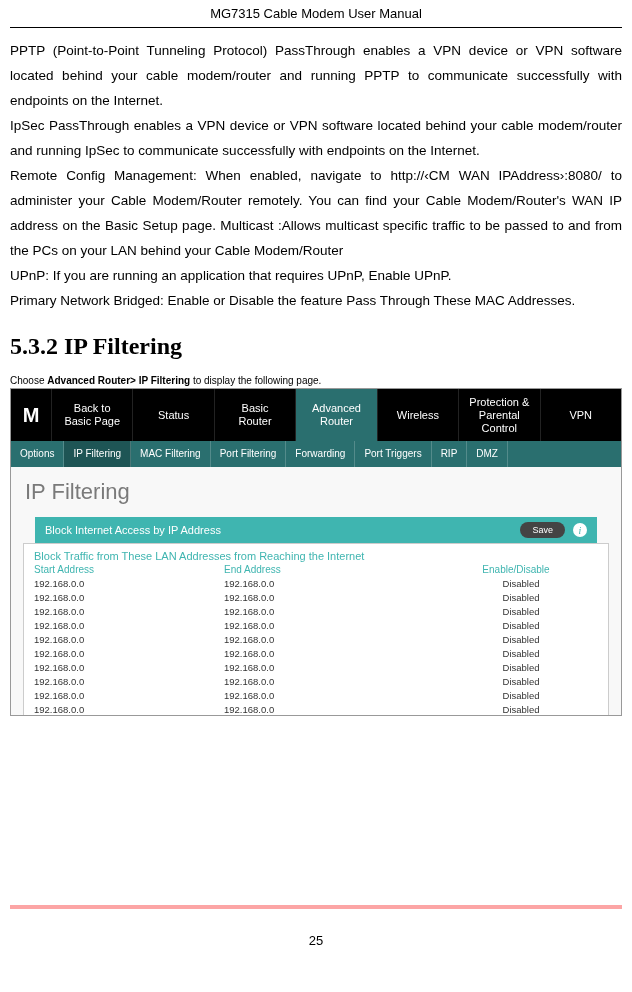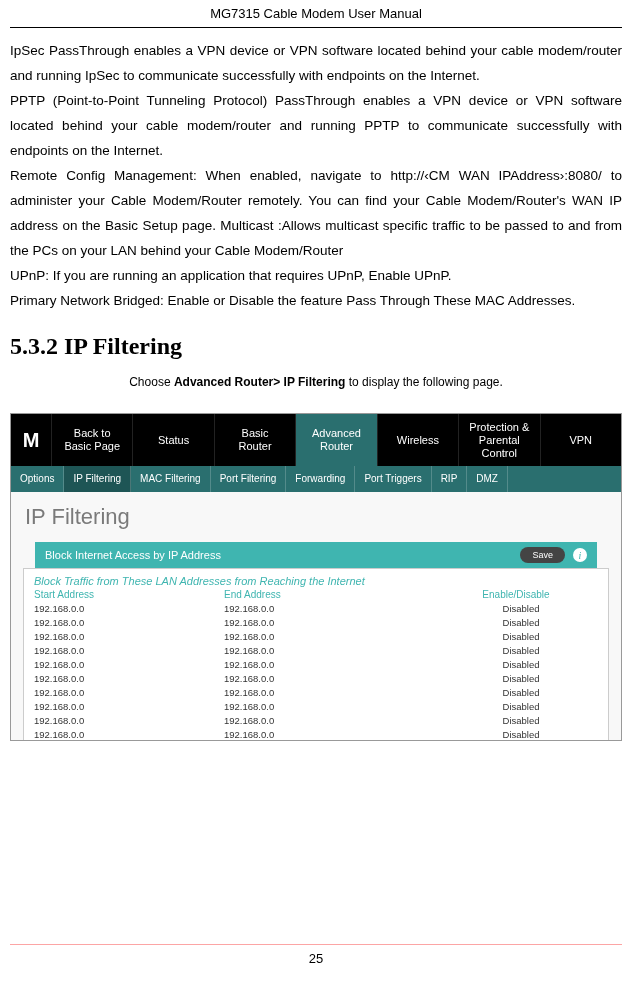--- a/index.html
+++ b/index.html
@@ -14,22 +14,22 @@
     .page-header {
       text-align: center;
       font-size: 13px;
       padding: 6px 0;
       border-bottom: 1px solid #000;
       margin: 0 10px 10px 10px;
     }
     .page-footer {
       text-align: center;
       font-size: 13px;
-      padding: 6px 0;
-      border-top: 1px solid #fca5a5;
+      padding: 24px 0;
+      border-top: 4px solid #fca5a5;
       margin: 0 10px;
       position: absolute;
       bottom: 20px;
       width: 612px;
     }
     .content {
       padding: 0 10px;
     }
     .para {
       font-size: 13.5px;
@@ -37,23 +37,22 @@
       text-align: justify;
       margin-bottom: 0;
     }
     h2 {
       font-family: "Times New Roman", serif;
       font-size: 24px;
       font-weight: bold;
       margin: 20px 0 15px 0;
     }
     .intro {
-      font-size: 12px;
-      margin-bottom: 24px;
-      text-align: center;
+      font-size: 10px;
+      margin-bottom: 2px;
     }
     .screenshot {
       border: 1px solid #999;
       width: 612px;
       height: 328px;
       position: relative;
       background: #f8f8f8;
       overflow: hidden;
     }
     .topnav {
@@ -145,21 +144,20 @@
       background: #fff;
       border: 1px solid #ccc;
       margin: 0 12px;
       padding: 6px 10px 10px 10px;
       font-size: 10px;
     }
     .block-subtitle {
       color: #3fb5b0;
       font-size: 11px;
       margin-bottom: 2px;
-      font-style: italic;
     }
     .col-headers {
       display: flex;
       color: #3fb5b0;
       font-size: 10px;
       margin-bottom: 2px;
     }
     .col-start { width: 190px; }
     .col-end { width: 210px; }
     .col-enable { flex: 1; text-align: center; }
@@ -177,22 +175,22 @@
       align-items: center;
     }
   </style>
 </head>
 <body>
 
 <div class="page-header">MG7315 Cable Modem User Manual</div>
 
 <div class="content">
 
+  <p class="para">PPTP (Point-to-Point Tunneling Protocol) PassThrough enables a VPN device or VPN software located behind your cable modem/router and running PPTP to communicate successfully with endpoints on the Internet.</p>
   <p class="para">IpSec PassThrough enables a VPN device or VPN software located behind your cable modem/router and running IpSec to communicate successfully with endpoints on the Internet.</p>
-  <p class="para">PPTP (Point-to-Point Tunneling Protocol) PassThrough enables a VPN device or VPN software located behind your cable modem/router and running PPTP to communicate successfully with endpoints on the Internet.</p>
   <p class="para">Remote Config Management: When enabled, navigate to http://‹CM WAN IPAddress›:8080/ to administer your Cable Modem/Router remotely. You can find your Cable Modem/Router's WAN IP address on the Basic Setup page. Multicast :Allows multicast specific traffic to be passed to and from the PCs on your LAN behind your Cable Modem/Router</p>
   <p class="para">UPnP: If you are running an application that requires UPnP, Enable UPnP.</p>
   <p class="para">Primary Network Bridged: Enable or Disable the feature Pass Through These MAC Addresses.</p>
 
   <h2>5.3.2   IP Filtering</h2>
 
   <p class="intro">
     <span>Choose </span><strong>Advanced Router&gt; IP Filtering</strong><span> to display the following page.</span>
   </p>
 

